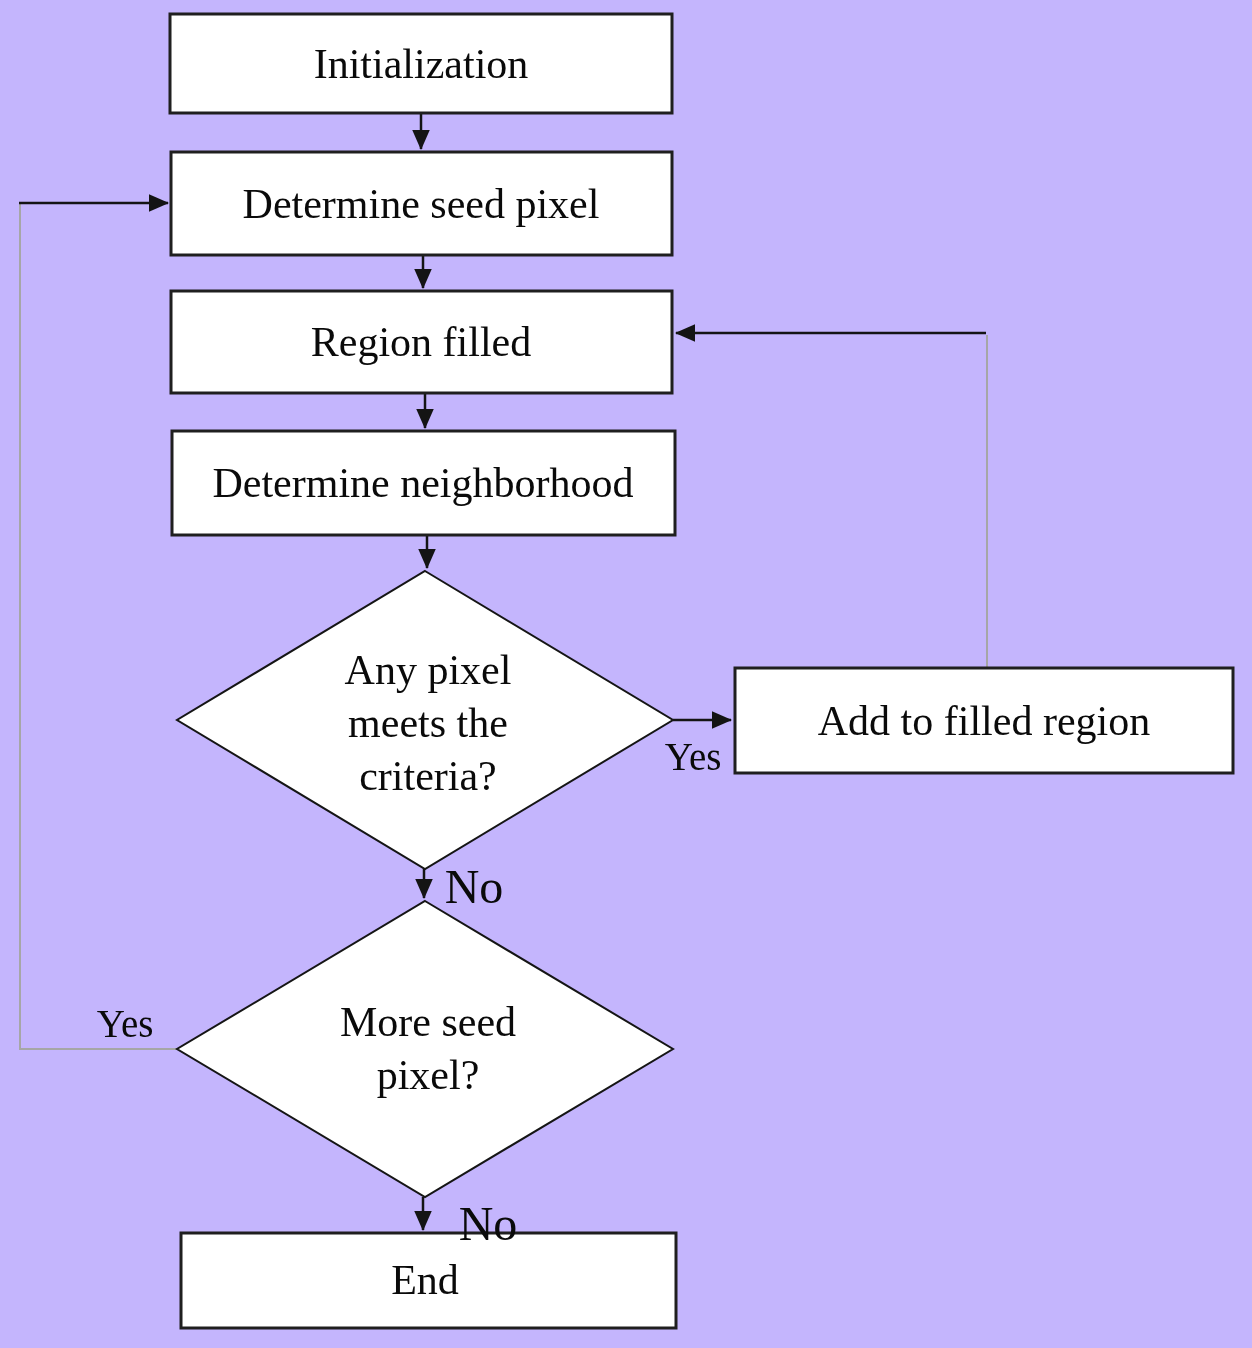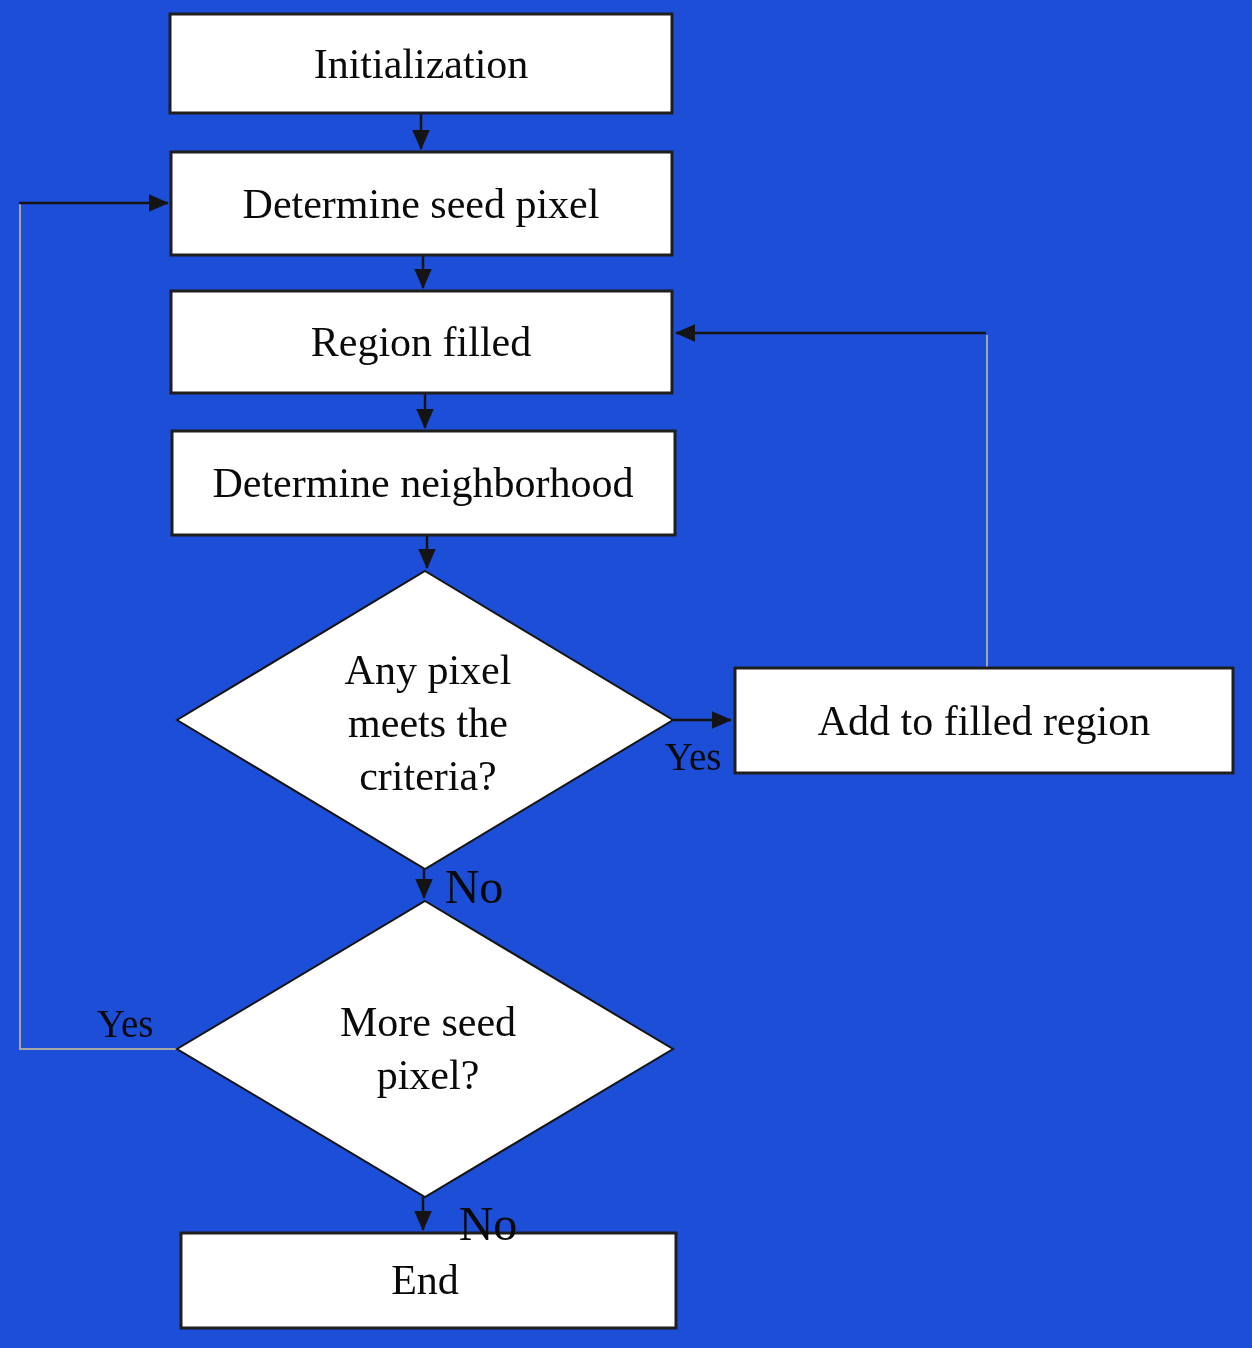--- a/index.html
+++ b/index.html
@@ -4,21 +4,21 @@
 <style>
   html, body {
     margin: 0;
     padding: 0;
     background: #ffffff;
   }
   .stage {
     position: relative;
     width: 1252px;
     height: 1348px;
-    background: #1d4ed8;
+    background: #c4b5fd;
     overflow: hidden;
   }
   svg { display: block; }
   .node-box {
     fill: #ffffff;
     stroke: #1f1f1f;
     stroke-width: 3;
   }
   .node-diamond {
     fill: #ffffff;

